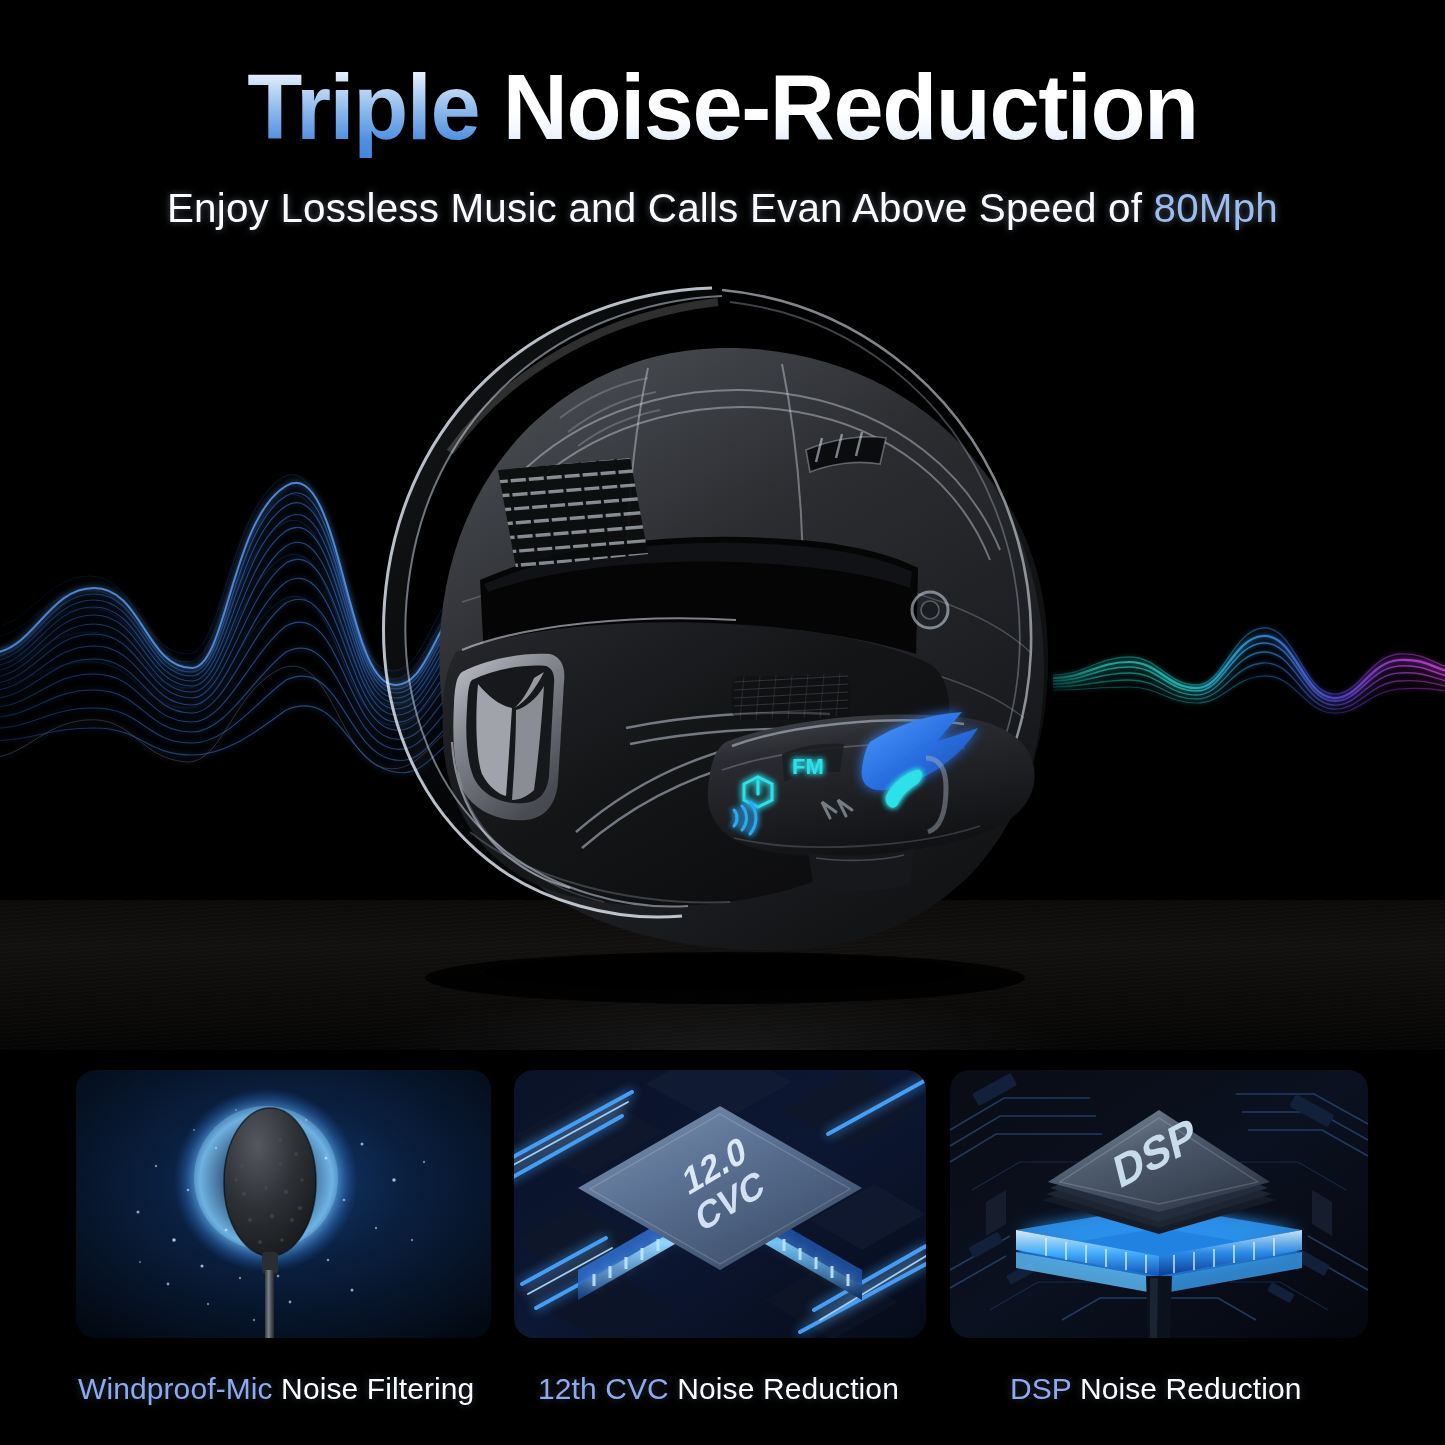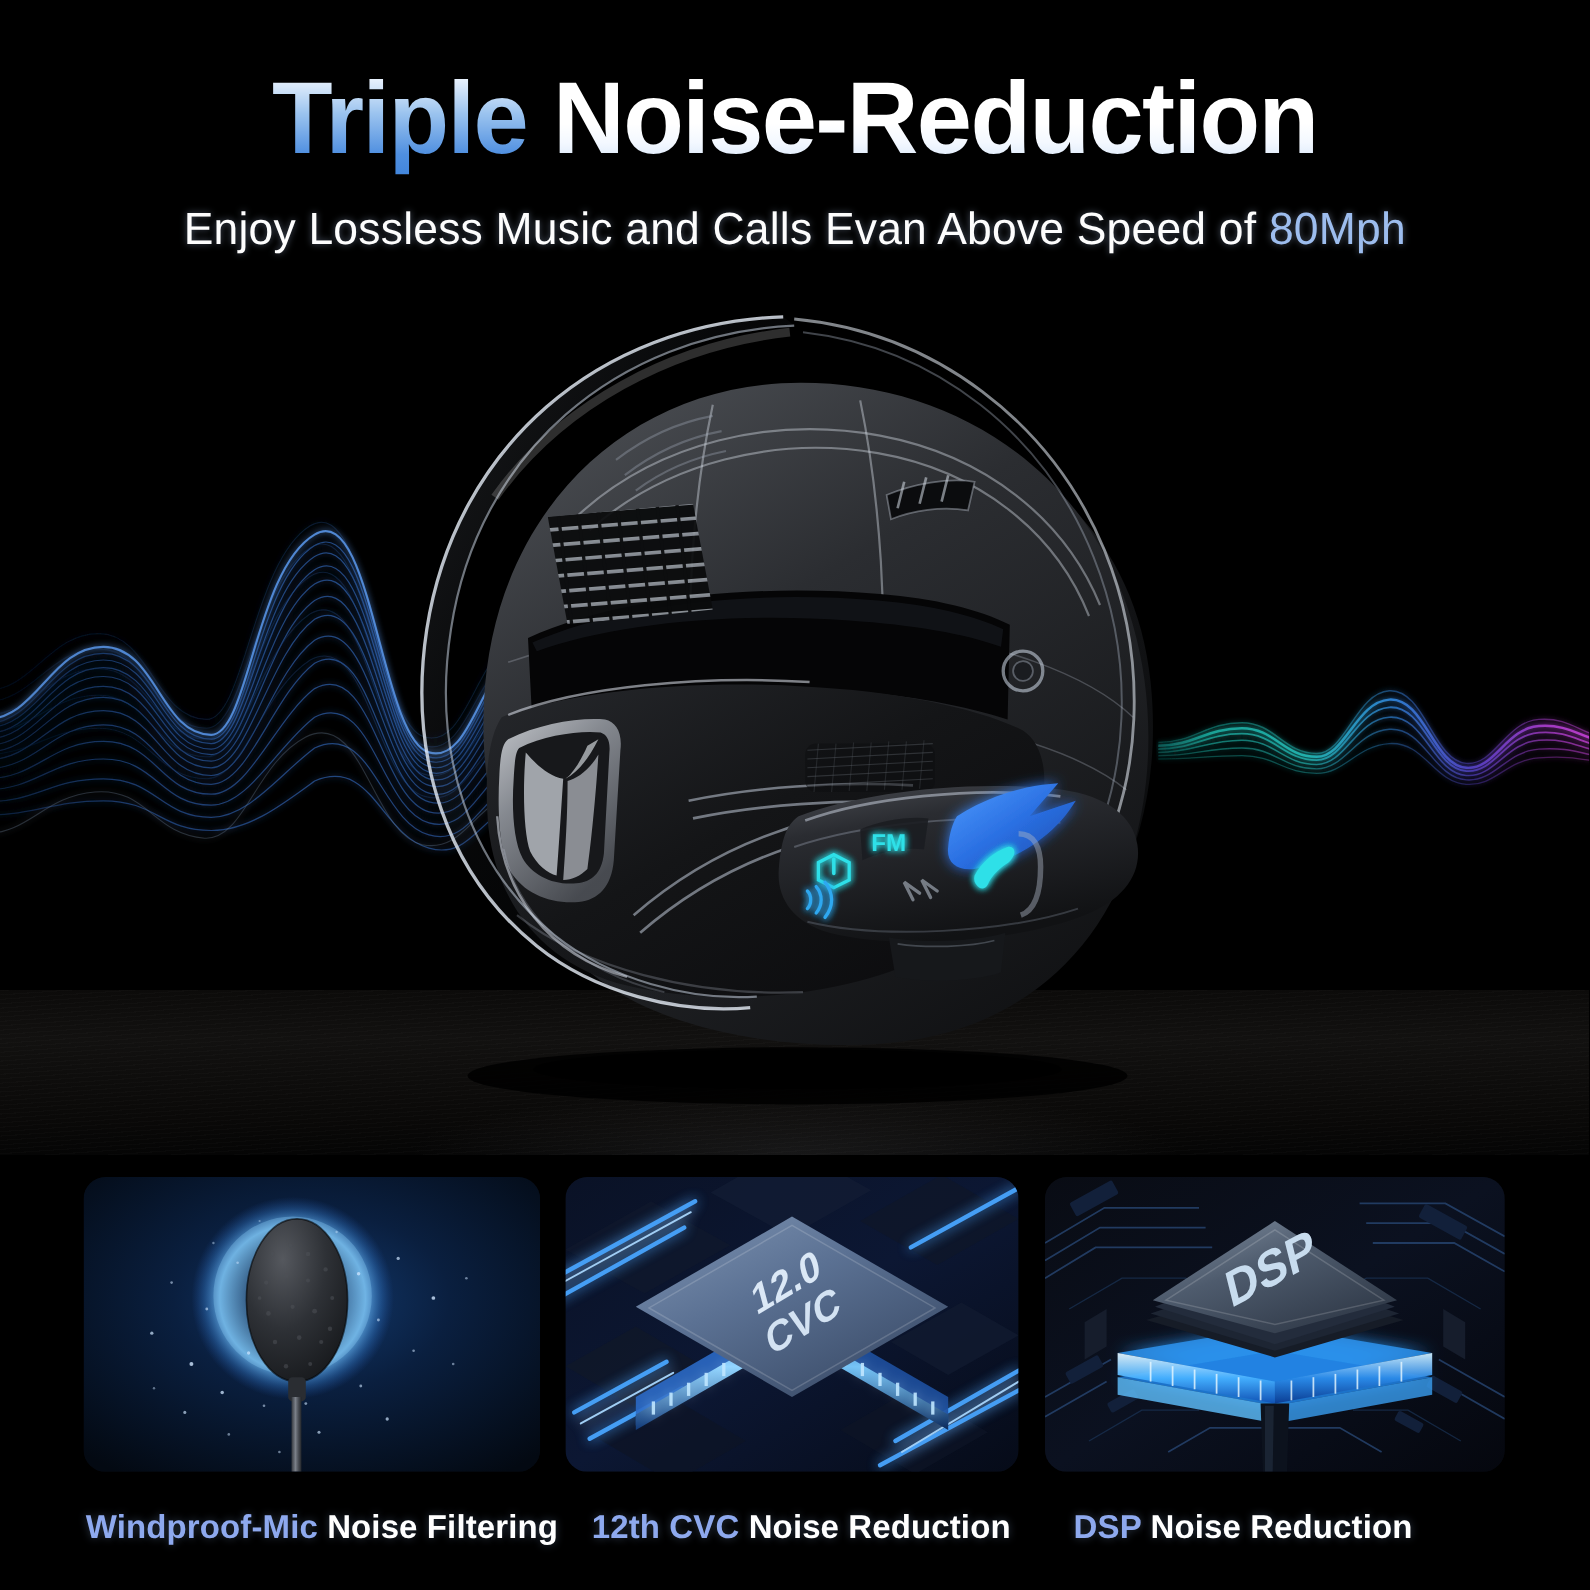--- a/index.html
+++ b/index.html
@@ -96,28 +96,28 @@
   }
   .card.c1 { left:76px;  width:415px; }
   .card.c2 { left:514px; width:412px; }
   .card.c3 { left:950px; width:418px; }
 
   .captions {
     position:absolute; top:322px; left:0; width:1445px; height:60px;
   }
   .cap {
     position:absolute; top:0;
-    font-size:30px; font-weight:700; color:#ffffff;
+    font-size:30px; font-weight:400; color:#ffffff;
     white-space:nowrap; letter-spacing:0.1px;
     text-shadow:0 0 8px rgba(150,185,240,.30);
   }
   .cap .hl { color:#8ea9ee; }
   .cap.p1 { left:78px;  }
   .cap.p2 { left:538px; }
-  .cap.p3 { left:976px; }
+  .cap.p3 { left:1010px; }
 
   svg { display:block; }
 </style>
 </head>
 <body>
 
 <div class="page">
 
   <div class="header">
     <div class="headline"><span class="w1">Triple</span><span class="w2"> Noise-Reduction</span></div>

